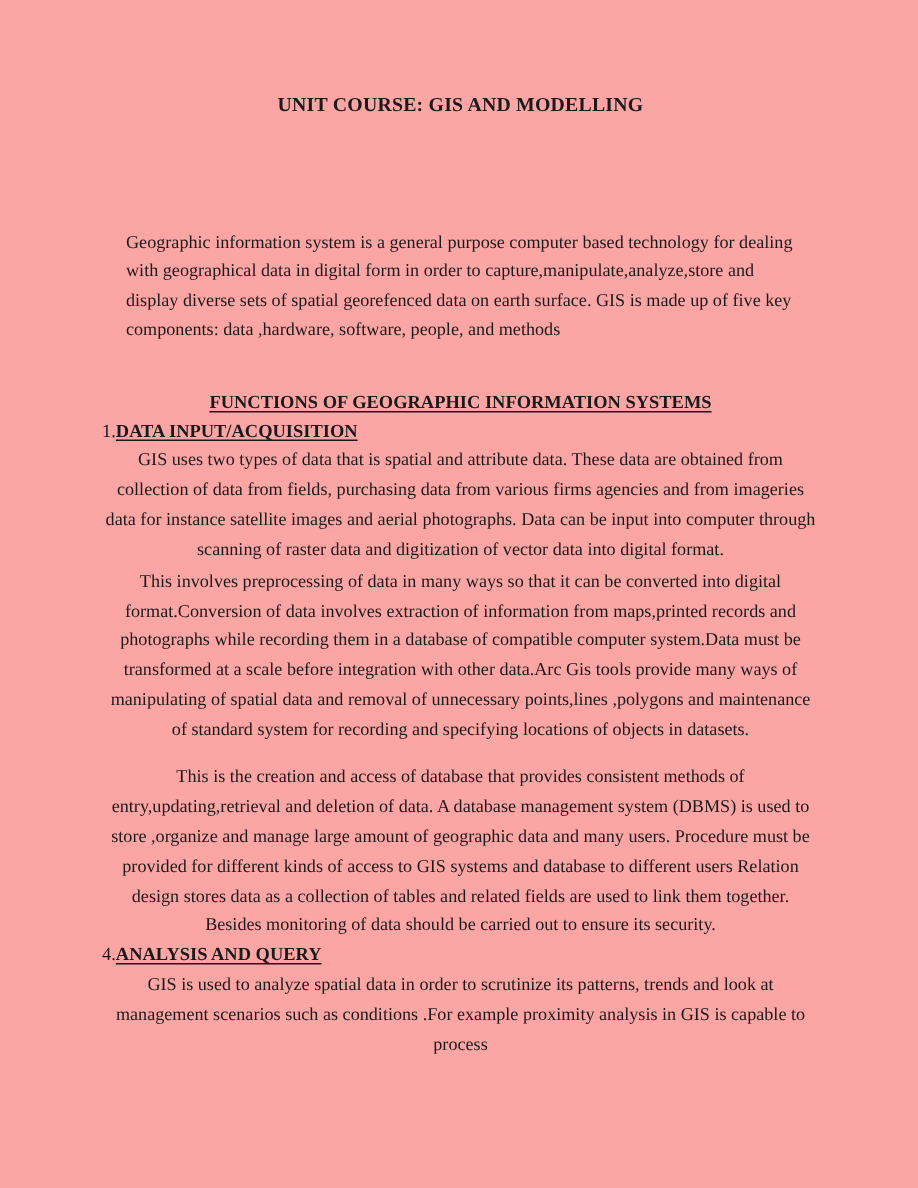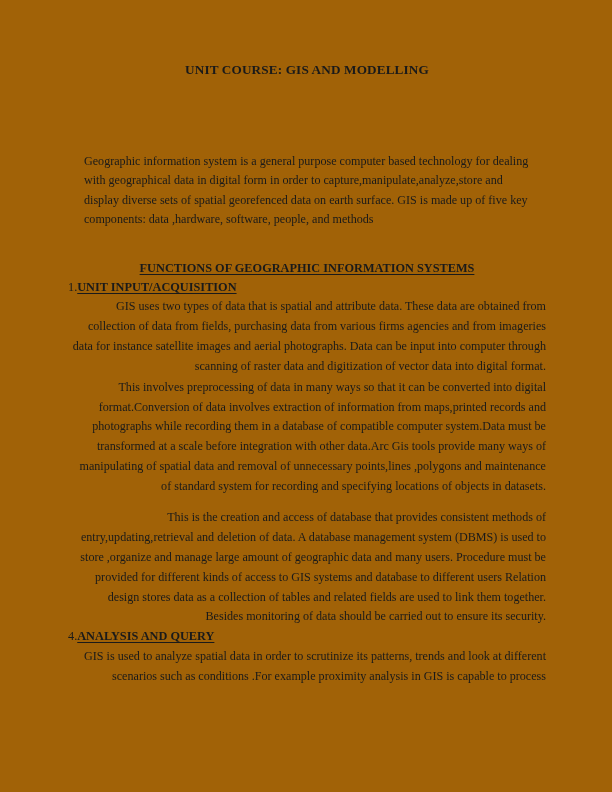--- a/index.html
+++ b/index.html
@@ -14,21 +14,21 @@
     overflow: hidden;
     font-family: "Liberation Serif", "DejaVu Serif", serif;
     color: #1a1a1a;
     -webkit-font-smoothing: antialiased;
   }
 
   .page {
     position: relative;
     width: 612px;
     height: 792px;
-    background: #a16207;
+    background: #fca5a5;
     box-sizing: border-box;
   }
 
   .content {
     position: absolute;
     left: 68px;
     top: 0;
     width: 478px;
   }
 
@@ -96,48 +96,48 @@
   }
 
   .section-heading.tight { padding-top: 1px; }
   .section-heading.spaced { padding-top: 15px; }
 
   
   .body-para {
     margin: 0;
     font-size: 12.1px;
     line-height: 1.645;
-    text-align: right;
+    text-align: center;
   }
   .body-para.after-heading { padding-top: 1px; }
   .body-para.gap-sm { padding-top: 11px; }
 </style>
 </head>
 <body>
 
 <div class="page">
   <div class="content">
 
     <h1 class="doc-title">UNIT COURSE: GIS AND MODELLING</h1>
 
 
     <p class="intro-para">Geographic information system is a general purpose computer based technology for dealing with geographical data in digital form in order to capture,manipulate,analyze,store and display diverse sets of spatial georefenced data on earth surface. GIS  is made up of  five key components: data ,hardware, software, people, and methods</p>
 
     <p class="main-heading">
       <span class="u">FUNCTIONS OF GEOGRAPHIC INFORMATION SYSTEMS</span>
     </p>
 
     <p class="section-heading tight">
-      <span class="num">1.</span><span class="htext">UNIT INPUT/ACQUISITION</span>
+      <span class="num">1.</span><span class="htext">DATA INPUT/ACQUISITION</span>
     </p>
     <p class="body-para after-heading">GIS uses two types of data that is spatial and attribute data. These data are obtained from collection of data from fields, purchasing data from various firms agencies and from imageries data  for instance satellite images and aerial photographs. Data can be input into computer through scanning of raster data and digitization of vector data into digital format.</p>
 
     <p class="body-para after-heading">This involves preprocessing of data in many ways so that it can be converted into digital format.Conversion of data involves extraction of information from maps,printed records and photographs while recording them in a database of compatible computer system.Data must be transformed at a scale before integration with other data.Arc Gis tools provide many ways of manipulating of spatial data and removal of unnecessary points,lines ,polygons and maintenance of standard system for recording and specifying locations of  objects in datasets.</p>
 
     <p class="body-para gap-sm">This is the creation and access of database that provides consistent methods of entry,updating,retrieval and deletion of data. A database management system (DBMS) is used to store ,organize and manage large amount of geographic data and many users. Procedure must be provided for different kinds of access to GIS systems and database to different users Relation design stores data as a collection of tables and related fields are used to link them together. Besides monitoring of data should be carried out to ensure its security.</p>
 
     <p class="section-heading tight">
       <span class="num">4.</span><span class="htext">ANALYSIS  AND QUERY</span>
     </p>
-    <p class="body-para after-heading">GIS is used to analyze spatial data in order to scrutinize its patterns, trends and look at different scenarios such as conditions .For example proximity analysis in GIS is capable to process</p>
+    <p class="body-para after-heading">GIS is used to analyze spatial data in order to scrutinize its patterns, trends and look at management scenarios such as conditions .For example proximity analysis in GIS is capable to process</p>
 
   </div>
 </div>
 
 </body></html>

